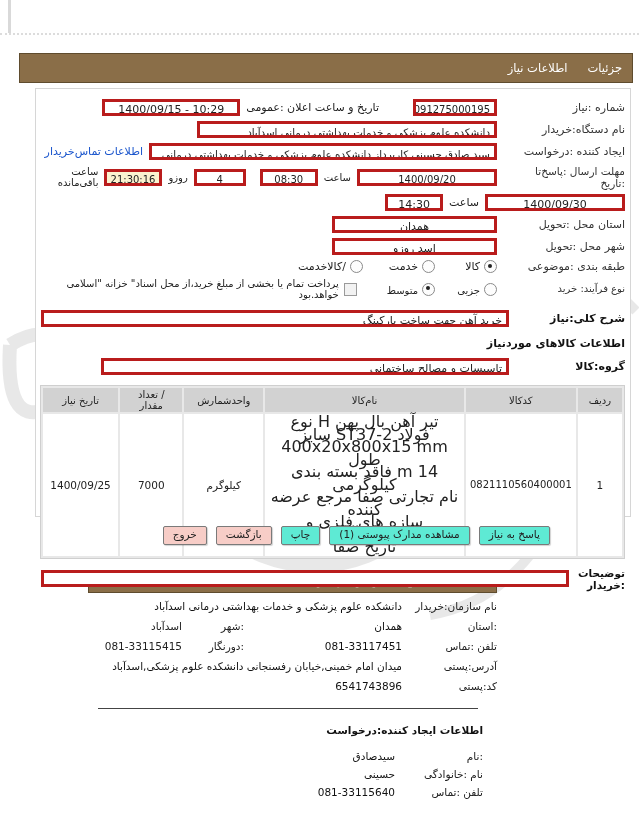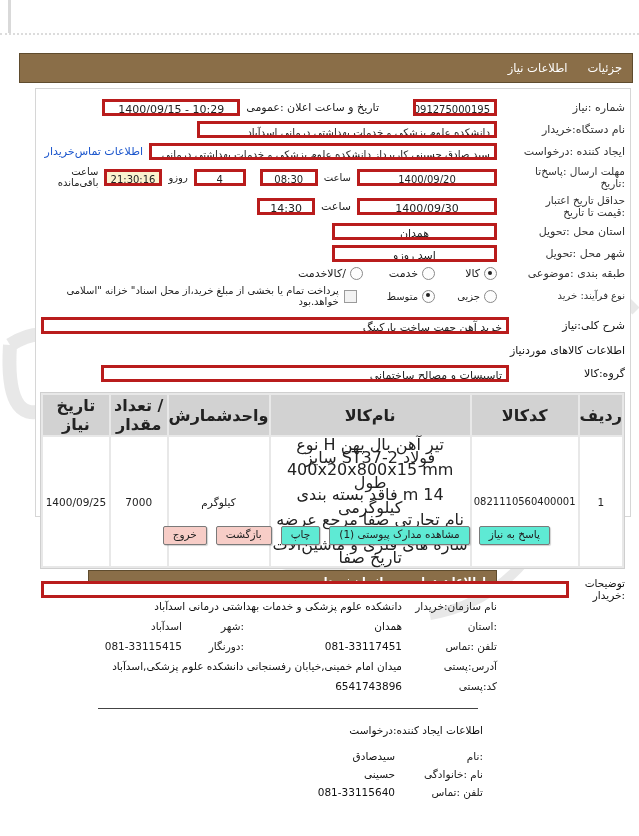--- a/index.html
+++ b/index.html
@@ -33,33 +33,33 @@
     border:3px solid #b91c1c;border-radius:0;background:#fff;height:17px;line-height:16px;
     padding:0 4px;box-sizing:border-box;overflow:hidden;white-space:nowrap;flex-shrink:0
   }
   .center{text-align:center}
   .right{text-align:right}
   .grow{flex-grow:1}
   .yellow{background:#faf3d0}
   .link{color:#1a55cc;margin-right:6px;white-space:nowrap;cursor:pointer}
   .gap{margin-right:6px}
   .sm{font-size:10px}
-  b.head{font-weight:normal;color:#111}
+  b.head{font-weight:bold;color:#111}
 
   
   .radio{width:11px;height:11px;border:1px solid #8a8a8a;border-radius:50%;background:#fdfdfd;
     display:inline-block;margin-left:4px;position:relative;flex-shrink:0}
   .radio.on::after{content:"";position:absolute;top:2.5px;left:2.5px;width:4px;height:4px;border-radius:50%;background:#222}
   .checkbox{width:11px;height:11px;border:1px solid #9a9a9a;background:#f2f2f2;display:inline-block;margin-left:5px;flex-shrink:0}
-  .opt{display:flex;align-items:center;margin-left:26px}
+  .opt{display:flex;align-items:flex-end;margin-left:26px}
 
   
   .tbl{width:585px;border-collapse:separate;border-spacing:2px;background:#e8e8e8;
     border:1px solid #cfcfcf;margin-top:10px;position:relative;z-index:2}
-  .tbl th{background:#d2d2d2;color:#222;font-weight:bold;font-size:16px;height:20px;padding:1px 0}
+  .tbl th{background:#d2d2d2;color:#222;font-weight:normal;font-size:10px;height:20px;padding:1px 10px}
   .tbl td{background:#fff;text-align:center;font-size:10.5px;vertical-align:middle;padding:2px}
   .name-lines div{line-height:12.5px;font-size:16px}
 
   
   .btn-row{position:absolute;top:526px;right:89px;display:flex;align-items:center;gap:9px;z-index:3}
   .btn{height:17px;line-height:15px;padding:0 9px;font-size:10.5px;border-radius:2px;
     border:1px solid #7a7a7a;box-shadow:1px 1px 1px rgba(0,0,0,.18);cursor:pointer;white-space:nowrap}
   .btn.green{background:#5eead4}
   .btn.pink{background:#f7cdc7}
 
@@ -128,23 +128,20 @@
     <span class="box center" style="width:140px">1400/09/20</span>
     <span class="gap">ساعت</span>
     <span class="box center gap" style="width:58px">08:30</span>
     <span class="box center" style="width:52px;margin-right:14px">4</span>
     <span class="gap">روزو</span>
     <span class="box center yellow gap" style="width:58px">21:30:16</span>
     <span class="gap">ساعت باقی‌مانده</span>
   </div>
 
   <div class="row">
-    <span class="lbl two">
-      <span>حداقل تاریخ اعتبار</span><br><span>:قیمت تا تاریخ</span>
-    </span>
     <span class="box center" style="width:140px">1400/09/30</span>
     <span class="gap">ساعت</span>
     <span class="box center gap" style="width:58px">14:30</span>
   </div>
 
   <div class="row">
     <span class="lbl">استان محل :تحویل</span>
     <span class="box center" style="width:165px">همدان</span>
   </div>
 

